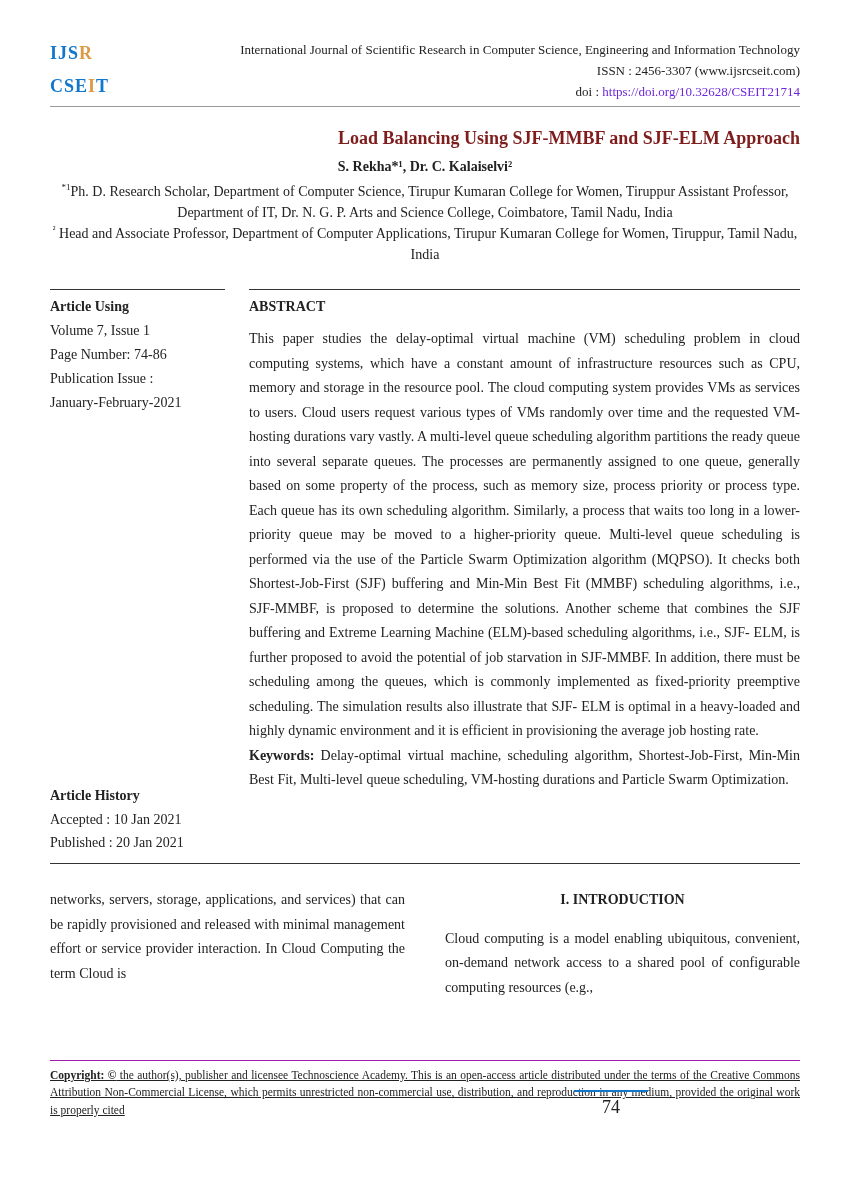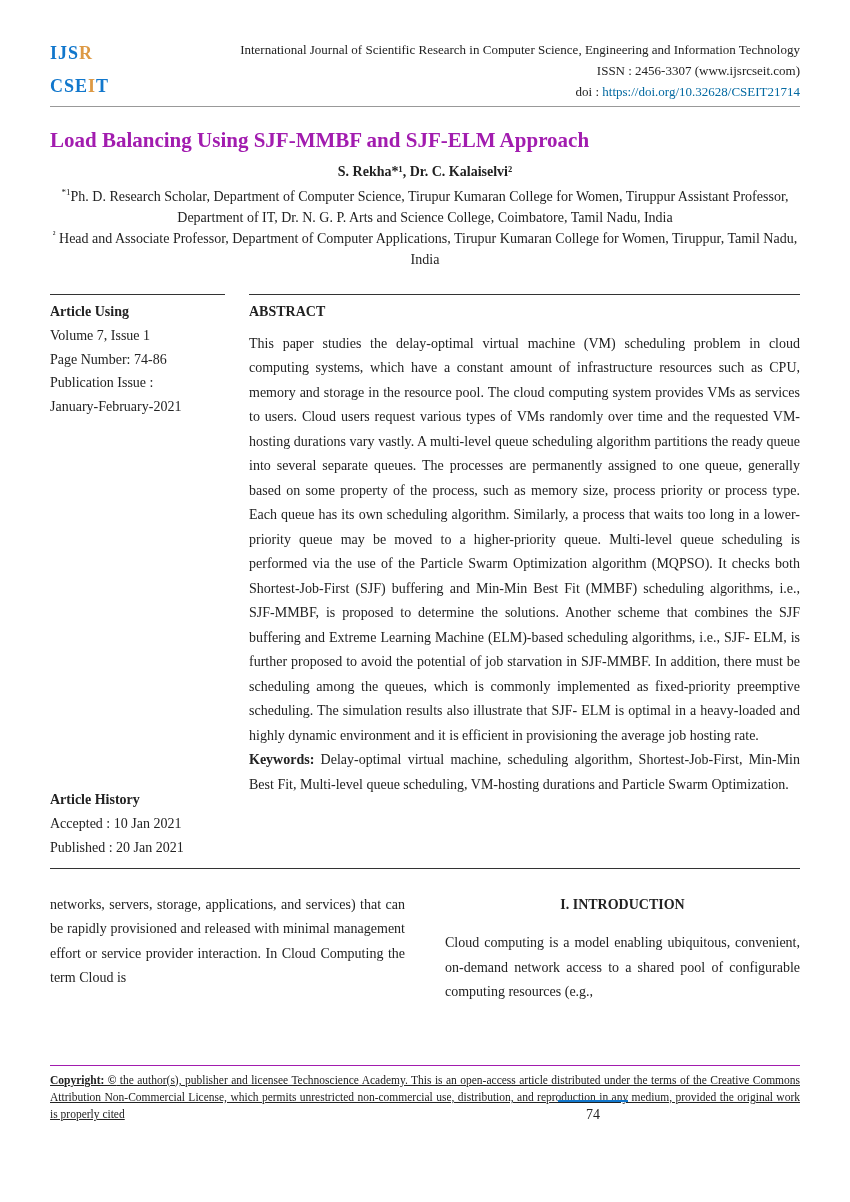--- a/index.html
+++ b/index.html
@@ -31,28 +31,28 @@
   .logo-top .r { color: #d94; }
   .logo-bot { font-weight: bold; font-size: 18px; color: #1177cc; letter-spacing: 1px; }
   .logo-bot .dots { color: #d94; }
   .header-text {
     flex: 1;
     text-align: right;
     font-size: 13px;
     line-height: 1.6;
   }
   .header-text .journal-title { font-weight: normal; }
-  .doi-link { color: #0369a1; }
+  .doi-link { color: #6d28d9; }
   .paper-title {
-    text-align: left;
+    text-align: right;
     font-weight: bold;
-    font-size: 21px;
+    font-size: 18px;
     margin-top: 18px;
     font-family: Georgia, serif;
-    color: #a21caf;
+    color: #7f1d1d;
   }
   .authors {
     text-align: center;
     font-weight: bold;
     font-size: 14px;
     margin-top: 4px;
   }
   .affiliations {
     text-align: center;
     font-size: 14px;
@@ -118,25 +118,25 @@
     padding-top: 6px;
     font-size: 11.5px;
     text-align: justify;
     line-height: 1.5;
     position: relative;
     text-decoration: underline;
   }
   .footer .cop-label { font-weight: bold; }
   .page-no {
     position: absolute;
-    right: 172px;
+    right: 152px;
     bottom: -4px;
     border-top: 2px solid #1177cc;
     padding: 2px 28px;
-    font-size: 14px;
+    font-size: 18px;
   }
 </style>
 </head>
 <body>
 
 <div class="header-row">
   <div class="logo">
     <div class="logo-top">IJS<span class="r">R</span></div>
     <div class="logo-bot">CSE<span class="dots">I</span>T</div>
   </div>

